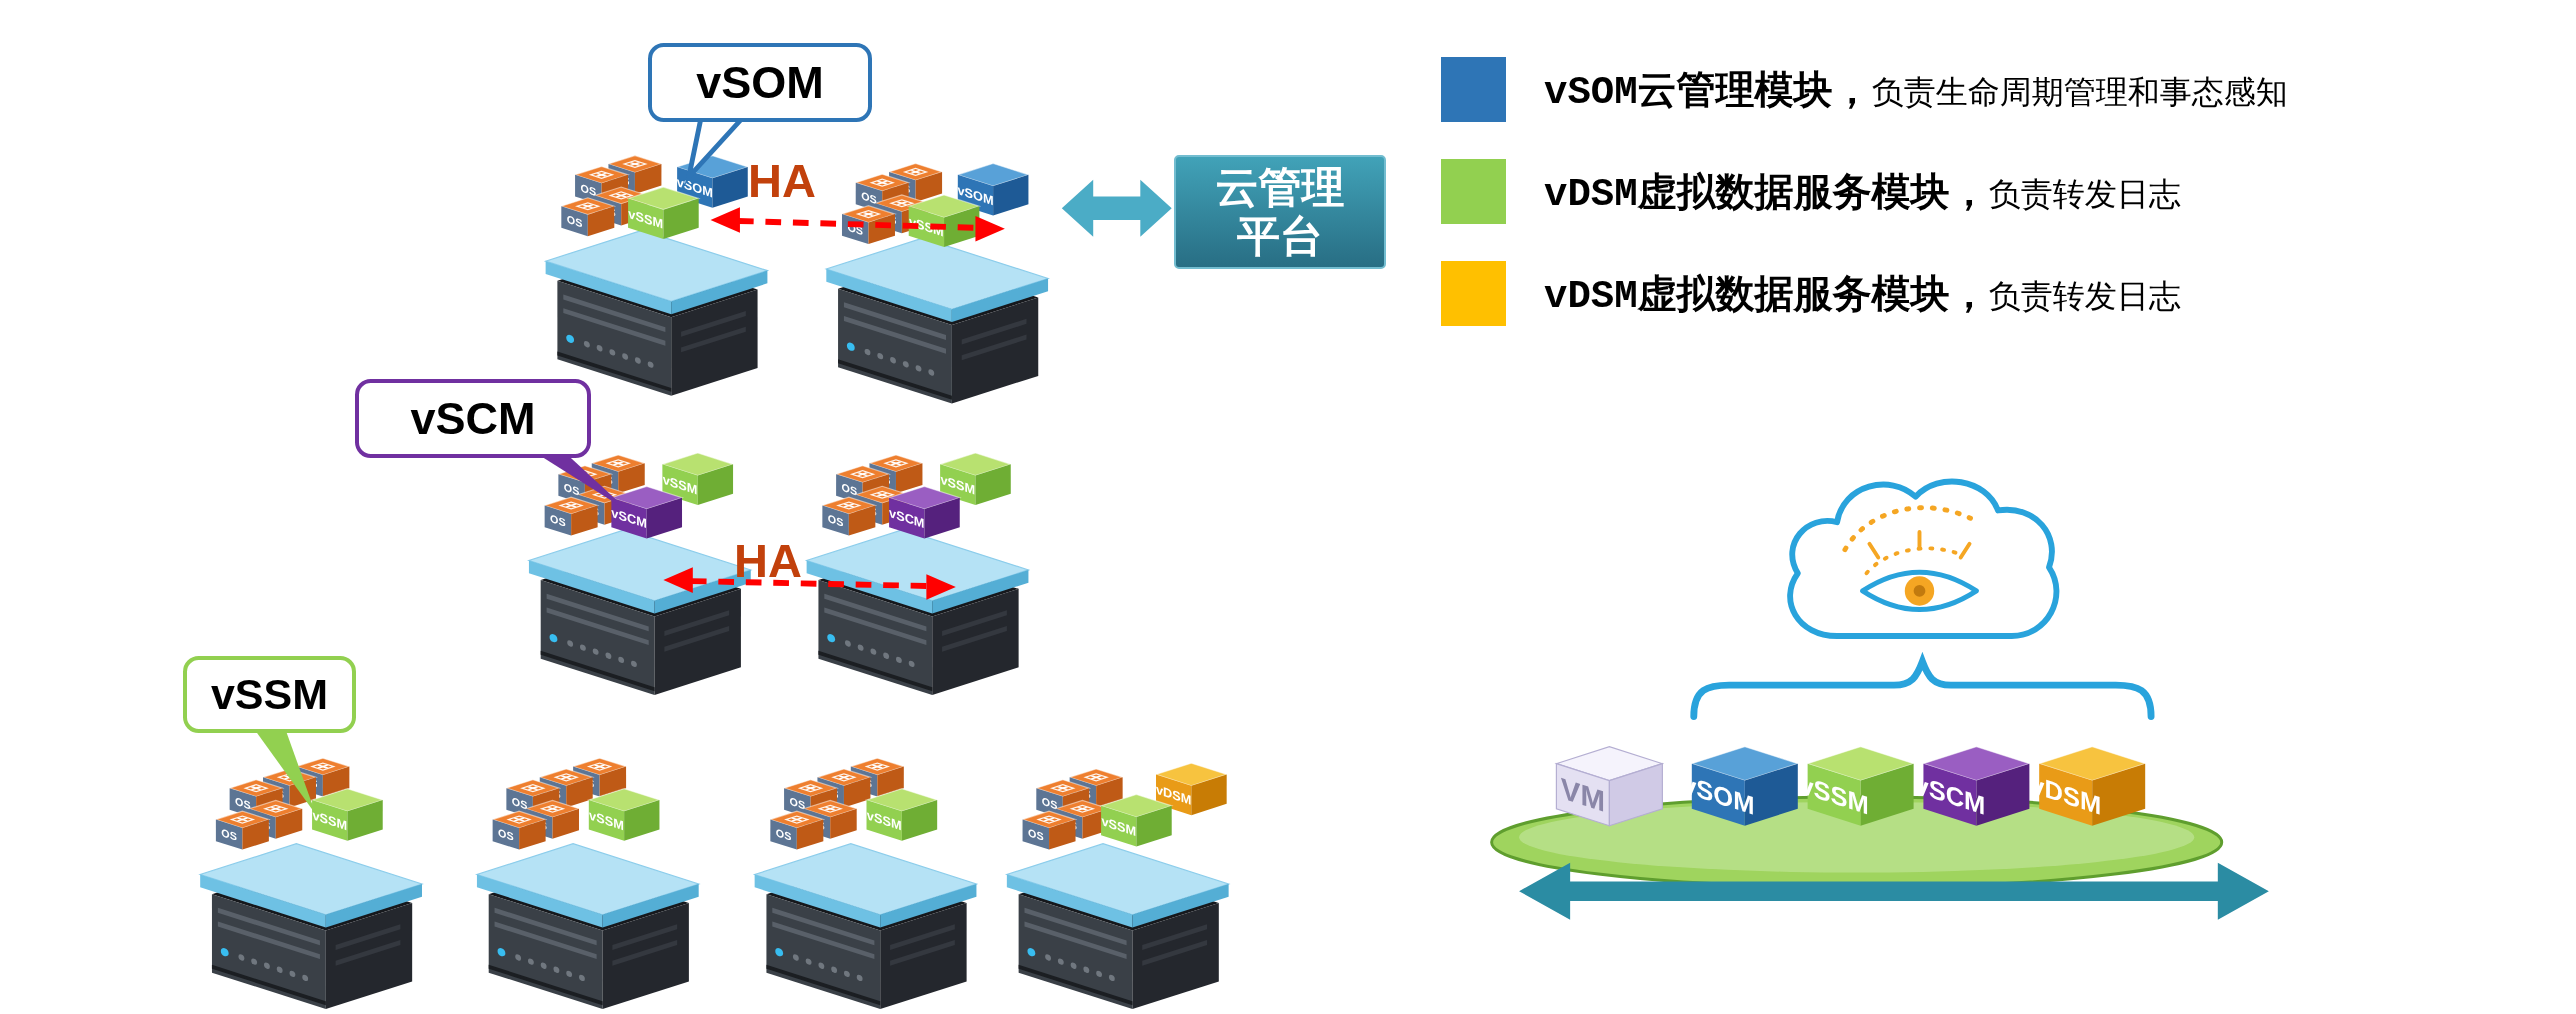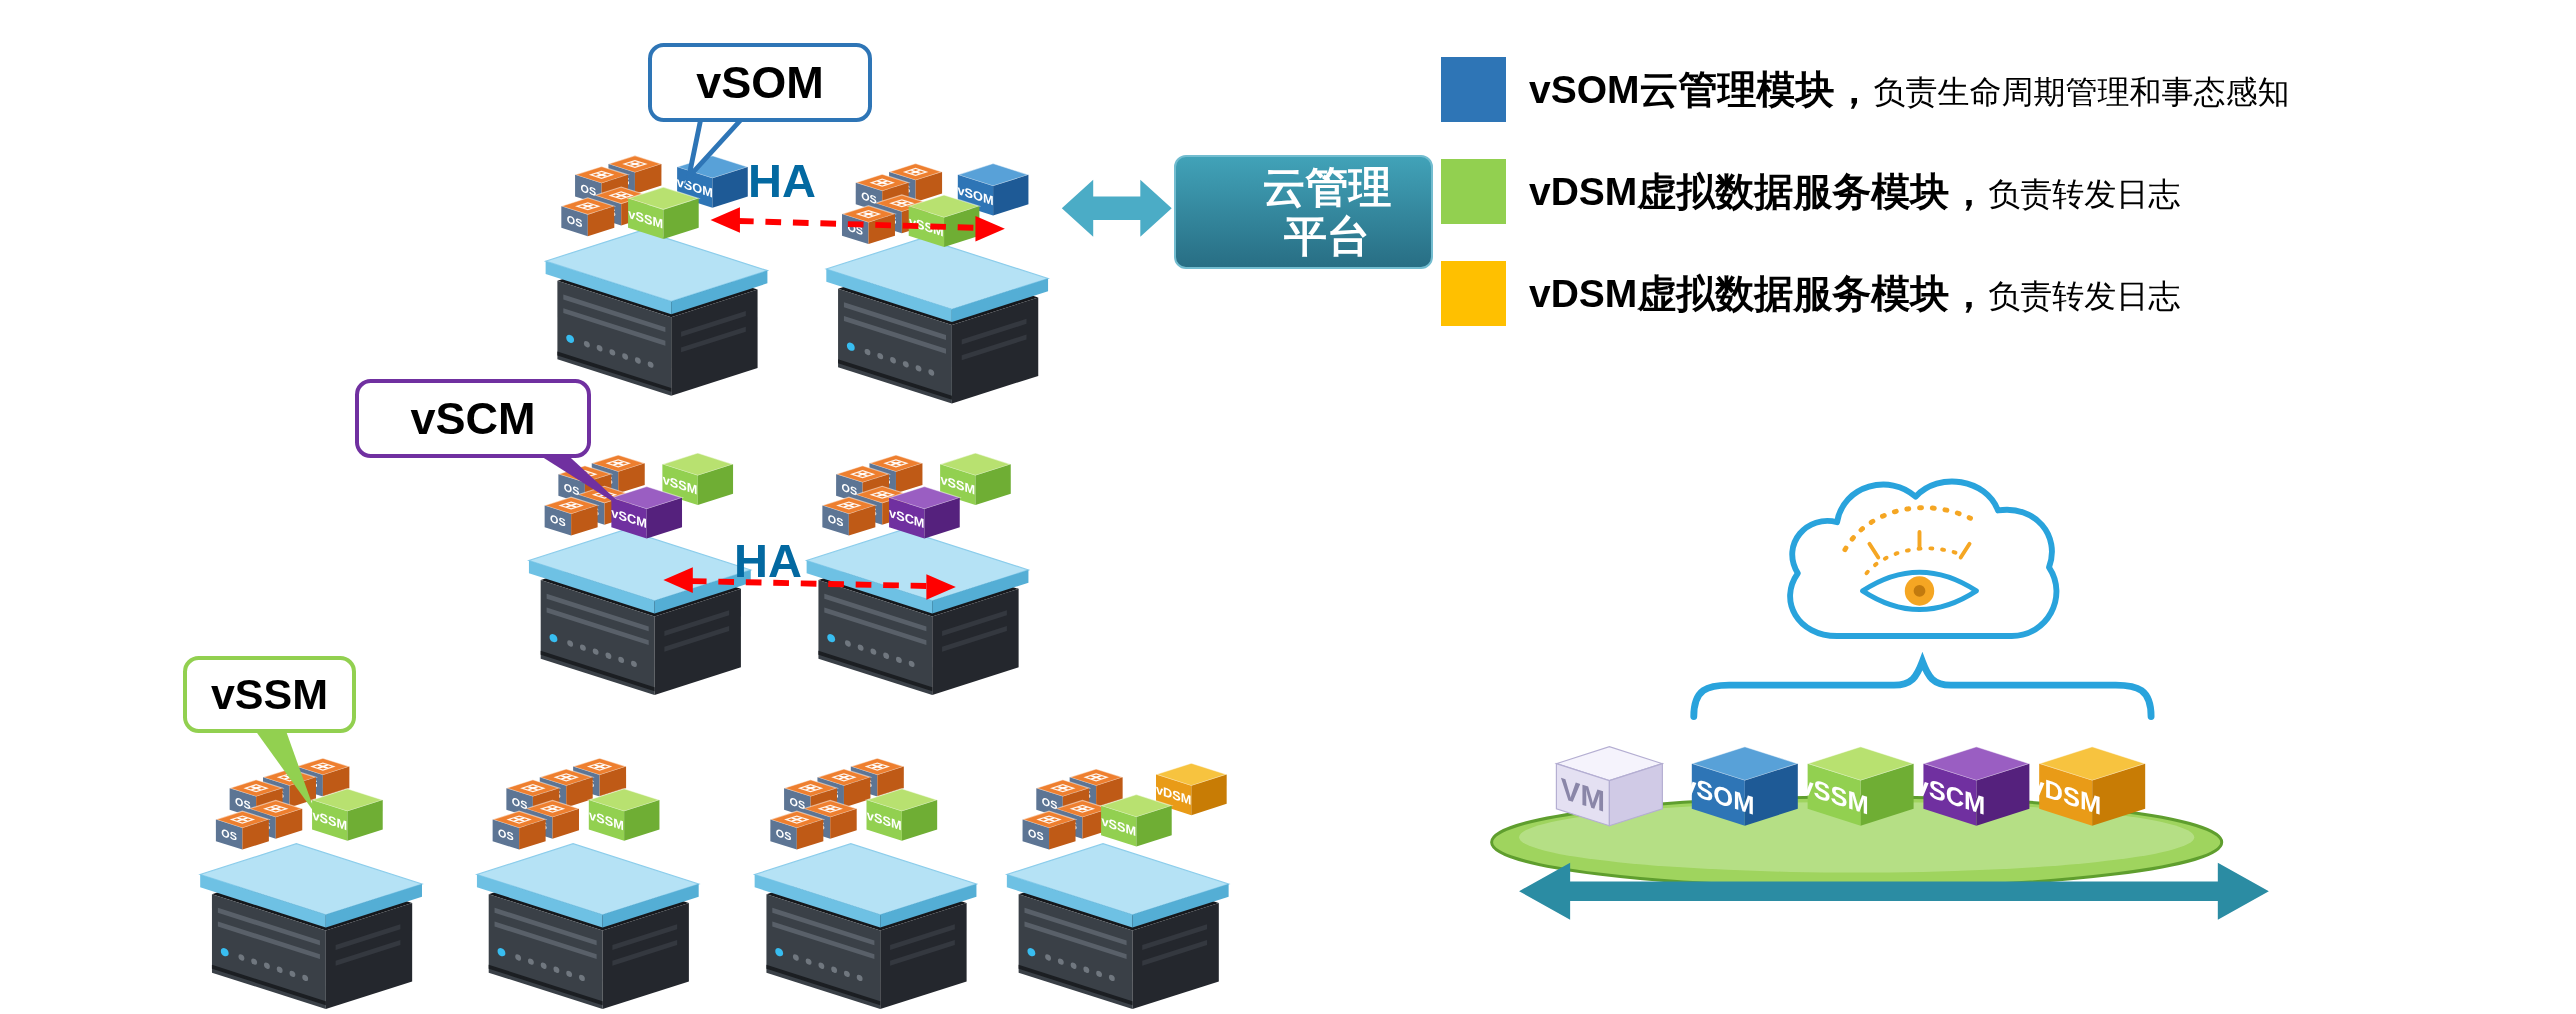--- a/index.html
+++ b/index.html
@@ -5,29 +5,29 @@
   html,body{margin:0;padding:0;background:#fff;}
   .stage{position:relative;width:2576px;height:1015px;background:#fff;overflow:hidden;
          font-family:"Liberation Sans","DejaVu Sans",sans-serif;}
   #scene{position:absolute;left:0;top:0;}
   .callout{position:absolute;background:#fff;border:4.9px solid #333;border-radius:15.7px;
            display:flex;align-items:center;justify-content:center;
            font-weight:bold;color:#000;z-index:3;}
   .callout.vsom{left:648px;top:43px;width:216px;height:71px;font-size:45px;}
   .callout.vscm{left:355px;top:379px;width:228px;height:71px;font-size:45px;}
   .callout.vssm{left:183px;top:656px;width:165px;height:69px;font-size:43px;}
-  .ha{position:absolute;font-weight:bold;font-size:47px;color:#0369a1;z-index:3;}
+  .ha{position:absolute;font-weight:bold;font-size:47px;color:#c2410c;z-index:3;}
   .ha-top{left:748px;top:153px;}
   .ha-mid{left:734px;top:533px;}
   .platform-box{position:absolute;left:1174px;top:155px;width:208px;height:110px;
-    background:linear-gradient(180deg,#41a2b8,#286e84);border:2px solid #73bdd0;border-radius:12px;
+    background:linear-gradient(180deg,#41a2b8,#286e84);border:2px solid #73bdd0;border-radius:5px;
     display:flex;flex-direction:column;align-items:center;justify-content:center;
-    color:#fff;font-weight:bold;font-size:43px;line-height:1.15;z-index:3;padding-left:47px;}
+    color:#fff;font-weight:bold;font-size:43px;line-height:1.15;z-index:3;}
   .legend{position:absolute;left:1441px;top:57px;display:flex;flex-direction:column;gap:37px;z-index:3;}
-  .lg-row{display:flex;align-items:center;gap:23px;}
+  .lg-row{display:flex;align-items:center;gap:38px;font-family:Liberation Mono, monospace;}
   .lg-sw{width:65px;height:65px;flex:0 0 65px;}
   .lg-text{white-space:nowrap;}
   .lg-t{font-size:39px;font-weight:bold;color:#000;}
   .lg-d{font-size:32px;color:#000;}
   .caption{position:absolute;left:1560px;top:924px;width:677px;text-align:center;
     font-size:44px;font-weight:bold;color:#ff0000;z-index:3;}
 </style>
 </head>
 <body>
 

